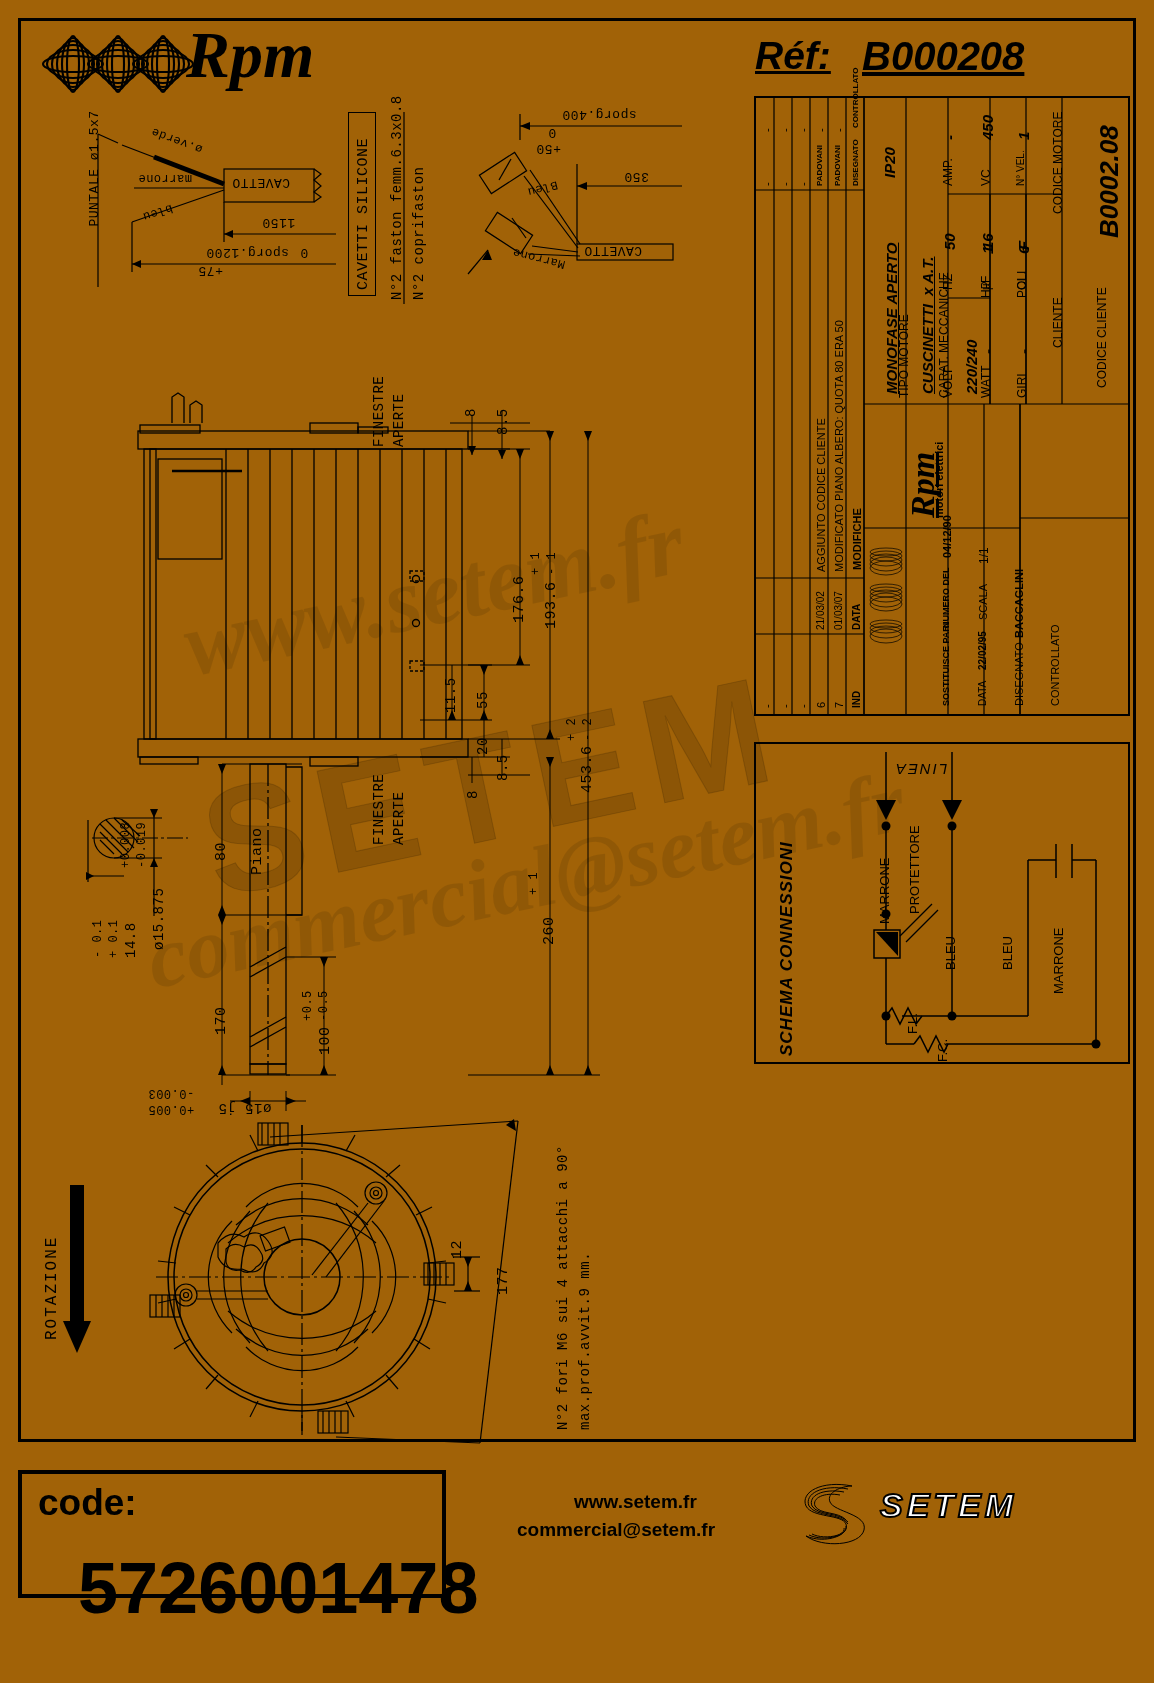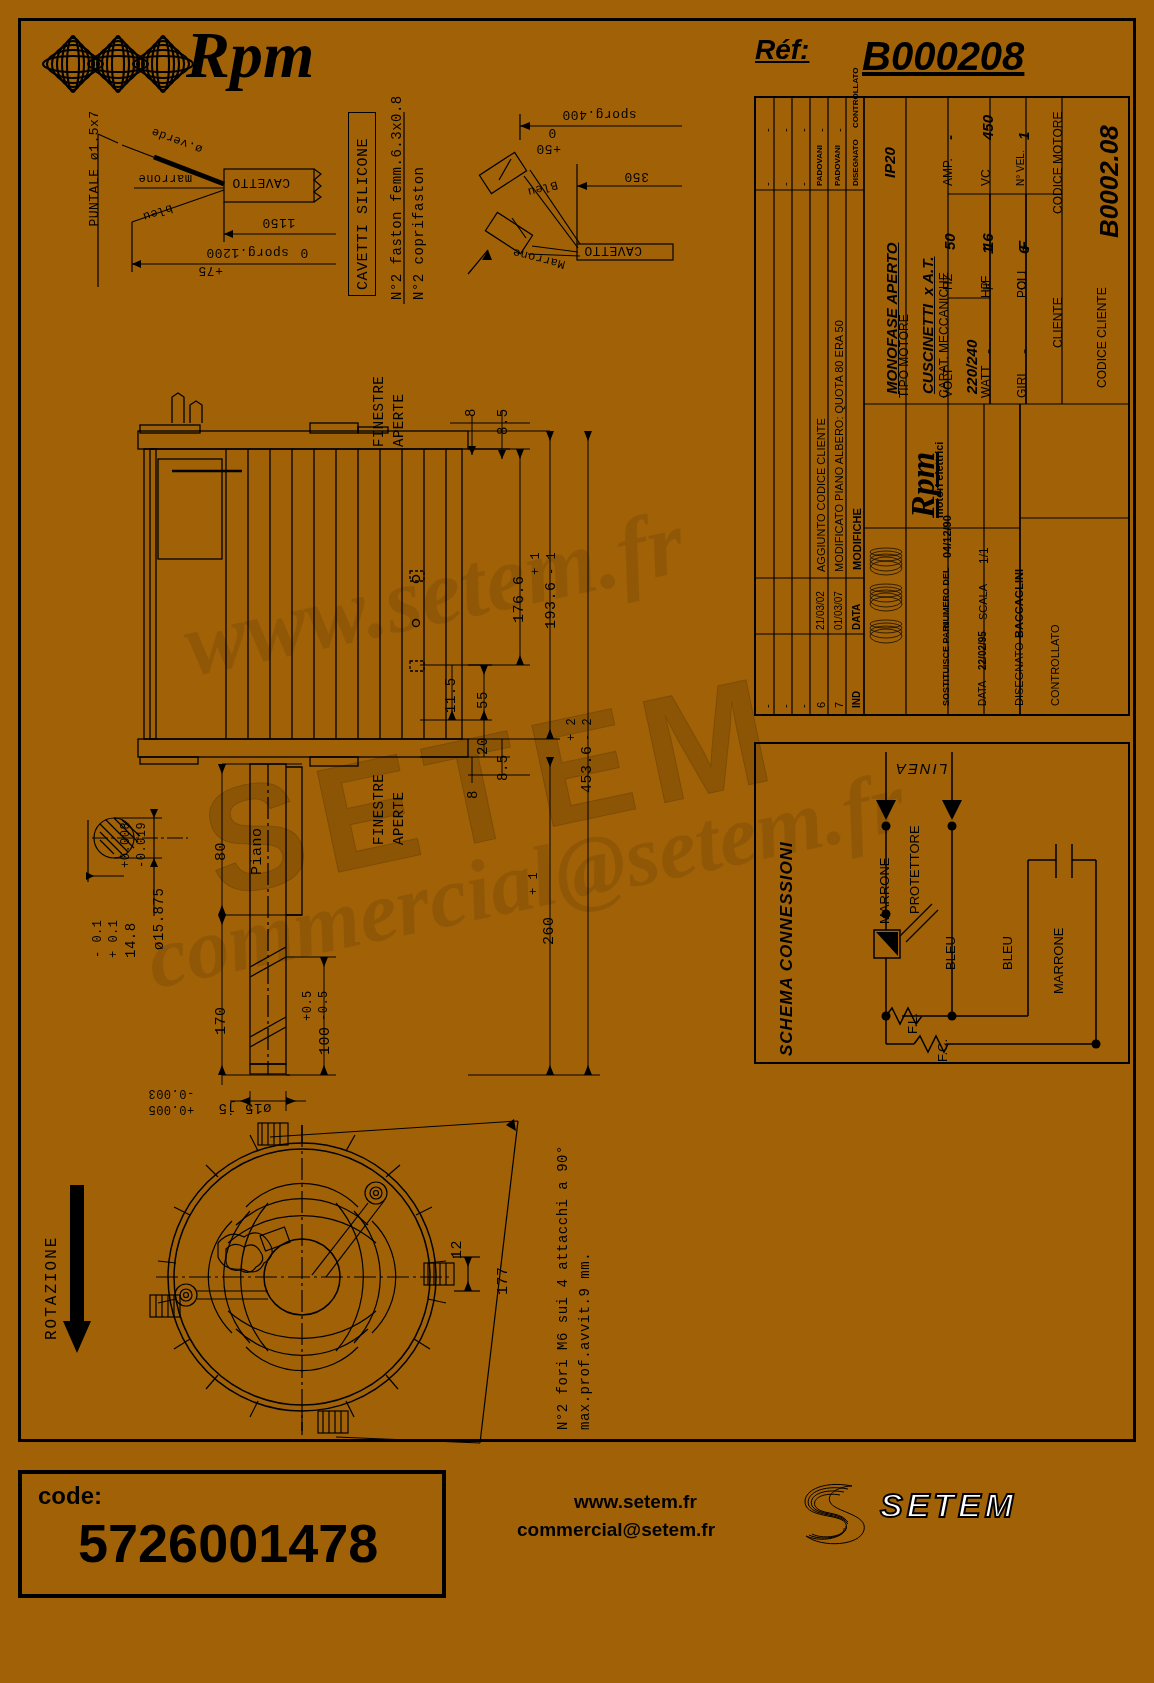--- a/index.html
+++ b/index.html
@@ -48,21 +48,21 @@
           <ellipse cx="123" cy="34" rx="11" ry="26"></ellipse>
         <ellipse cx="123" cy="34" rx="16" ry="23"></ellipse>
           <ellipse cx="123" cy="34" rx="21" ry="19"></ellipse>
         <ellipse cx="123" cy="34" rx="26" ry="14"></ellipse>
           <ellipse cx="123" cy="34" rx="30" ry="8"></ellipse>
       </g>
     </svg>
   </div>
   <div class="txt logoR" style="left:186px;top:22px;font-size:66px;">Rpm</div>
 
-  <div class="txt ital" style="left:755px;top:36px;font-size:28px;text-decoration:underline;">Réf:</div>
+  <div class="txt ital" style="left:755px;top:36px;font-size:39px;text-decoration:underline;">Réf:</div>
   <div class="txt ital" style="left:862px;top:36px;font-size:40px;text-decoration:underline;">B000208</div>
 
   <div style="position:absolute;left:46px;top:112px;width:290px;height:190px;">
     <svg width="290" height="190">
       <g stroke="#000" fill="none" stroke-width="1.2">
 
         <rect x="178" y="57" width="90" height="33"></rect>
         <path d="M268 57 l7 5 -7 6 7 6 -7 6 7 5 -7 5"></path>
 
         <path d="M178 72 L76 33"></path>
@@ -645,22 +645,22 @@
     <div class="txt r90" style="left:296px;top:250px;font-size:13px;">MARRONE</div>
     <div class="txt r90" style="left:150px;top:290px;font-size:13px;">F.L.</div>
     <div class="txt r90" style="left:180px;top:318px;font-size:13px;">F.C.</div>
   </div>
 
   <div class="wm" style="left:180px;top:540px;font-size:92px;transform:rotate(-12deg);">www.setem.fr</div>
   <div class="wm" style="left:140px;top:830px;font-size:86px;transform:rotate(-12deg);">commercial@setem.fr</div>
   <div class="wm2" style="left:200px;top:700px;font-size:150px;transform:rotate(-12deg);letter-spacing:14px;">SETEM</div>
 
   <div class="box2" style="left:18px;top:1470px;width:420px;height:120px;border-width:4px;"></div>
-  <div class="txt" style="left:38px;top:1484px;font-size:24px;font-weight:bold;">code:</div>
-  <div class="txt" style="left:78px;top:1516px;font-size:54px;font-weight:bold;">5726001478</div>
+  <div class="txt" style="left:38px;top:1484px;font-size:37px;font-weight:bold;">code:</div>
+  <div class="txt" style="left:78px;top:1552px;font-size:72px;font-weight:bold;">5726001478</div>
 
   <div class="txt" style="left:574px;top:1492px;font-size:19px;font-weight:bold;">www.setem.fr</div>
   <div class="txt" style="left:517px;top:1520px;font-size:19px;font-weight:bold;">commercial@setem.fr</div>
 
   <div style="position:absolute;left:790px;top:1478px;width:90px;height:70px;">
     <svg width="90" height="70" viewBox="0 0 90 70">
       <g stroke="#000" fill="none" stroke-width="1">
         <path d="M62 8 C32 2 10 14 16 28 C22 40 52 36 56 46 C60 58 34 66 16 58
                  C32 70 70 68 74 52 C78 36 44 34 40 24 C36 14 52 8 62 8 z"></path>
         <path d="M58 11 C32 6 14 16 19 28 C25 39 52 35 58 46"></path>

